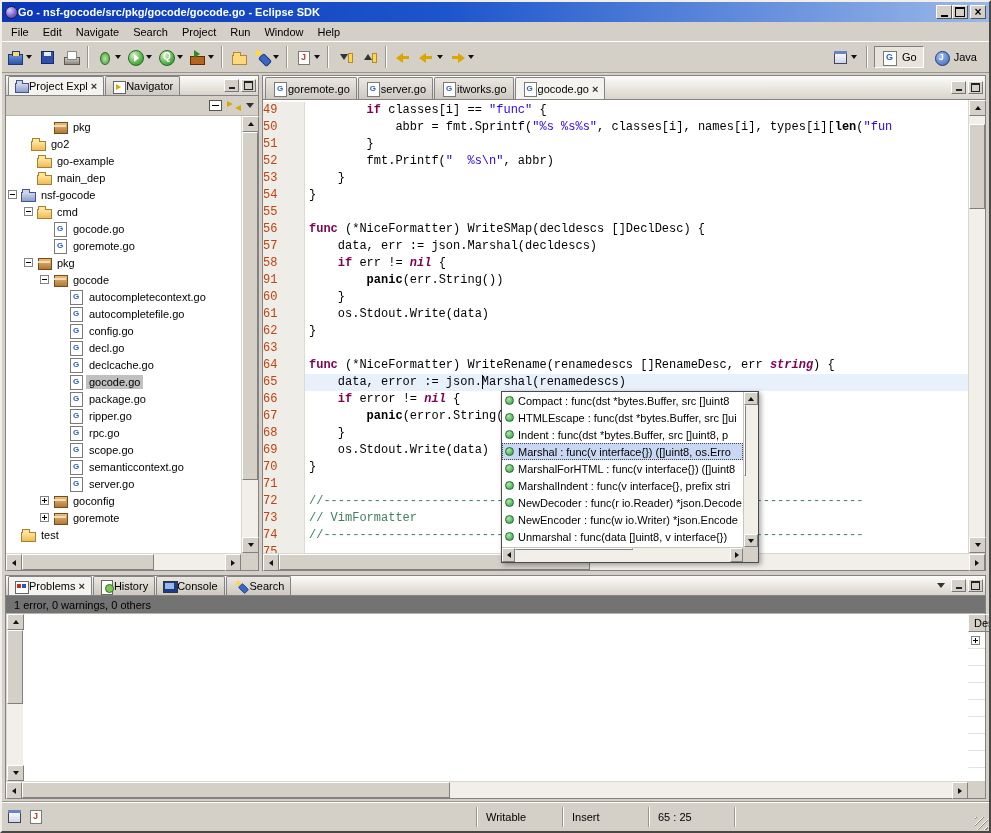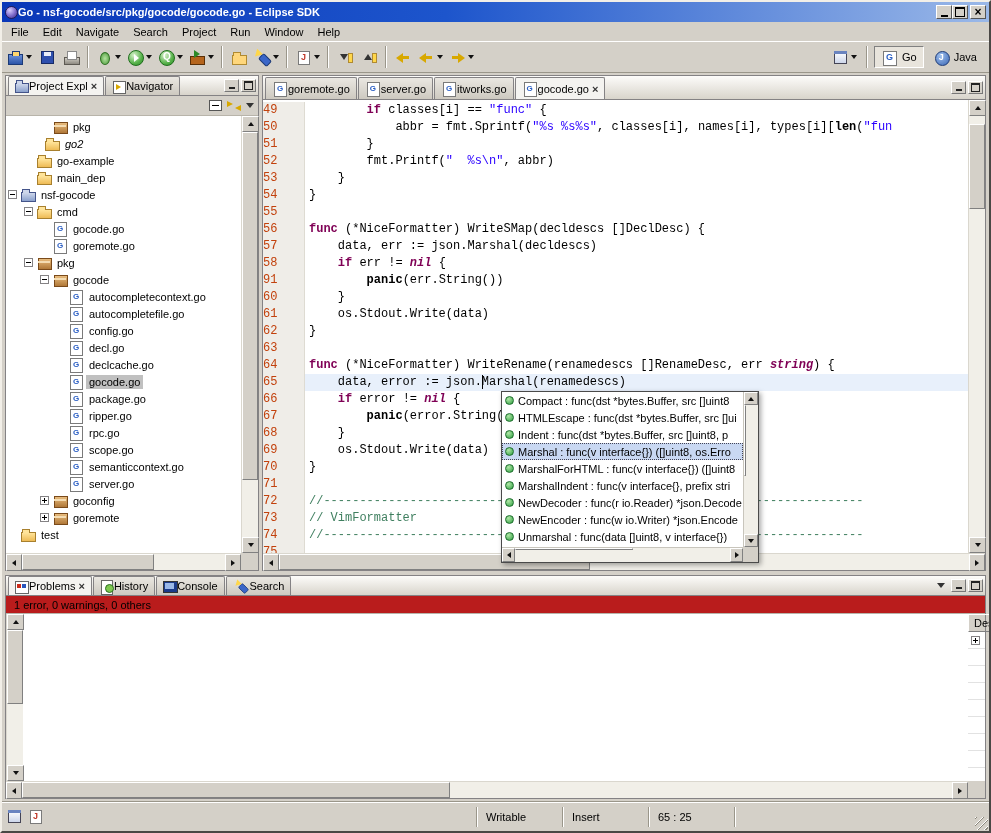--- a/index.html
+++ b/index.html
@@ -148,21 +148,21 @@
   .ac-list { overflow:hidden; }
   .ac-item { height:17px; display:flex; align-items:center; gap:4px; padding:0 3px; white-space:nowrap; overflow:hidden; }
   .ac-item.sel { background:#c9d8f2; outline:1px dotted #445; outline-offset:-1px; }
   .ac-dot { width:9px; height:9px; flex:none; border-radius:50%; background:radial-gradient(circle at 35% 30%,#b2e8a8,#2e9e40); border:1px solid #1c6e2c; }
   .ac-sbv { display:flex; flex-direction:column; background:#f1efe8; border-left:1px solid #c8c5bc; }
   .ac-sbh { display:flex; background:#f1efe8; border-top:1px solid #c8c5bc; }
   .ac-sbv .sb-btn { width:14px; height:13px; }
   .ac-sbh .sb-btn { width:13px; height:14px; }
   
   .bottom-panel { height:224px; flex:none; margin:3px 3px 0 3px; }
-  .summary { height:18px; flex:none; display:flex; align-items:center; padding-left:8px; background:#b91c1c; border-bottom:1px solid #b8b4aa; }
+  .summary { height:18px; flex:none; display:flex; align-items:center; padding-left:8px; background:#737373; border-bottom:1px solid #b8b4aa; }
   .tblwrap { flex:1; display:grid; grid-template-columns:1fr 17px; grid-template-rows:18px 1fr 17px; min-height:0; background:#fff; }
   .tbl-head { display:flex; background:#d4d0c8; }
   .hcell { display:flex; align-items:center; padding:0 5px; border:1px solid; border-color:#fff #808080 #808080 #fff; height:18px; }
   .tbl-body { position:relative; overflow:hidden; background:#fff; }
   .prow { height:17px; display:flex; align-items:center; border-bottom:1px solid #e2e2e2; padding-left:3px; gap:3px; }
   .ic-view { width:14px; height:13px; flex:none; position:relative; }
   .ic-projexp::before { content:""; position:absolute; left:0; top:3px; width:12px; height:8px; background:linear-gradient(#cdd6ea,#8aa0cc); border:1px solid #44548a; }
   .ic-projexp::after { content:""; position:absolute; left:1px; top:0; width:5px; height:3px; background:#cdd6ea; border:1px solid #44548a; border-bottom:none; }
   .ic-nav::before { content:""; position:absolute; left:1px; top:1px; width:11px; height:11px; background:#fff; border:1px solid #666; }
   .ic-nav::after { content:""; position:absolute; left:4px; top:4px; border-left:5px solid #d8a800; border-top:3px solid transparent; border-bottom:3px solid transparent; }
@@ -306,21 +306,21 @@
         <span class="ic-link"></span>
         <span class="vmenu"></span>
       </div>
       <div class="tree-wrap">
         <div class="tree">
             <div class="trow" style="padding-left: 34px;">
               <span class="exp-sp"></span>
               <span class="ti ti-pkg"></span>
               <span class="lbl">pkg</span>
             </div>
-            <div class="trow" style="padding-left: 26px; font-style: italic;">
+            <div class="trow" style="padding-left: 12px;">
               <span class="exp-sp"></span>
               <span class="ti ti-fol"></span>
               <span class="lbl">go2</span>
             </div>
             <div class="trow" style="padding-left: 18px;">
               <span class="exp-sp"></span>
               <span class="ti ti-fol"></span>
               <span class="lbl">go-example</span>
             </div>
             <div class="trow" style="padding-left: 18px;">

